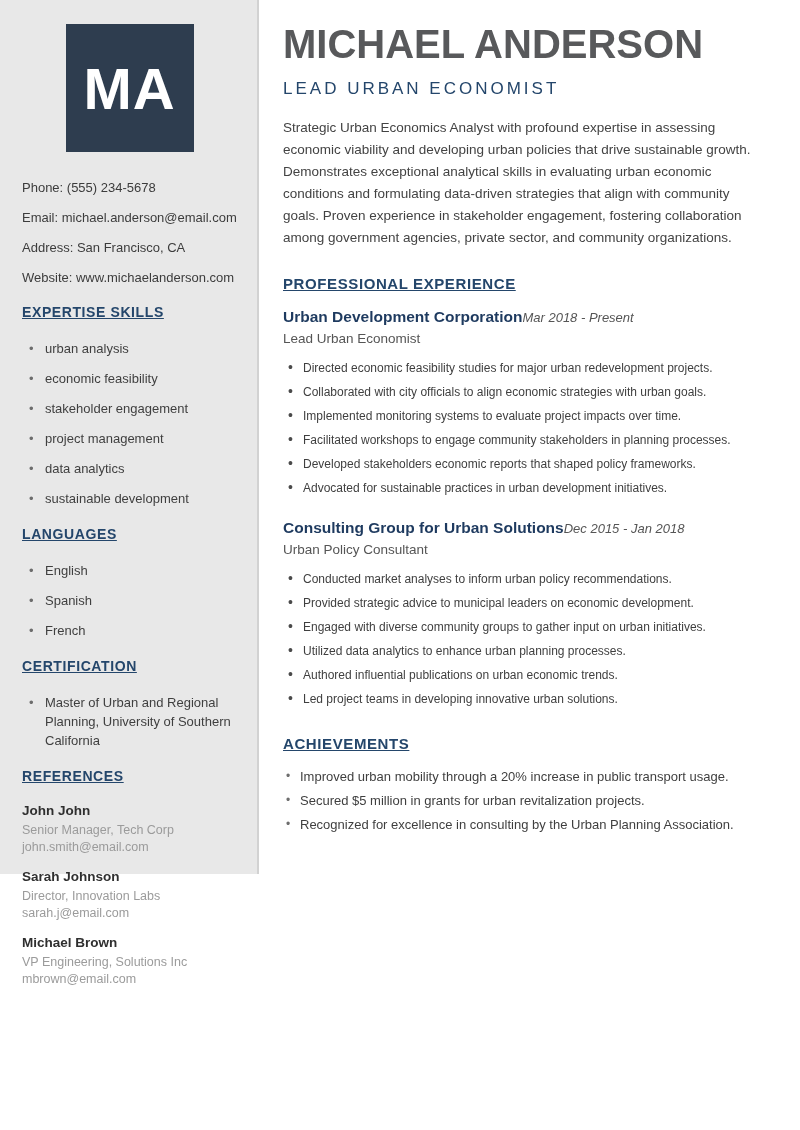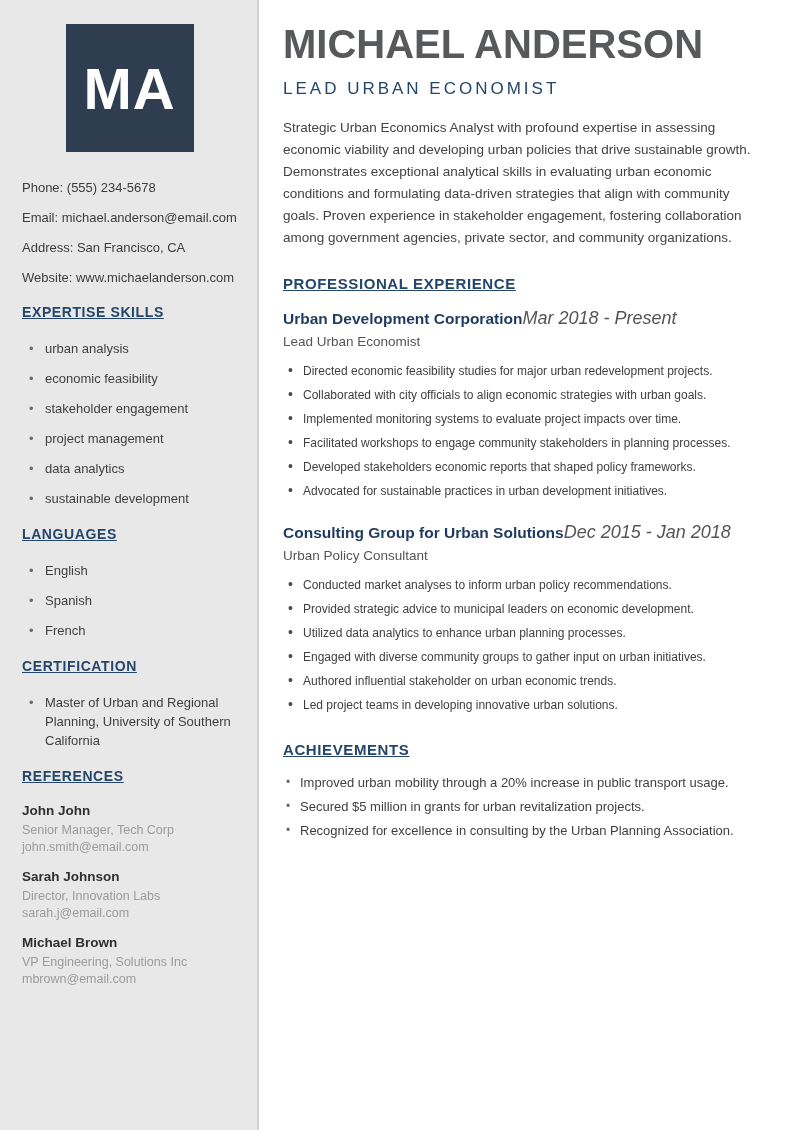--- a/index.html
+++ b/index.html
@@ -14,21 +14,21 @@
   html,body{width:800px;}
   body{
     width:800px;height:1130px;overflow:hidden;
     font-family:"Liberation Sans", sans-serif;
     background:#fff;color:var(--body-text);
   }
   .page{display:flex;width:800px;height:1130px;}
 
   
   .sidebar{
-    width:259px;flex-shrink:0;height:1130px;
+    width:259px;flex-shrink:0;height:874px;
     background:var(--sidebar-bg);
     border-right:2px solid #d2d2d2;
     padding:24px 20px 0 22px;
   }
   .monogram{
     width:128px;height:128px;background:var(--box);
     margin:0 auto;display:flex;align-items:center;justify-content:center;
   }
   .monogram span{
     color:#fff;font-size:58px;font-weight:600;letter-spacing:1px;
@@ -66,21 +66,21 @@
   .summary{
     margin-top:18px;font-size:13.5px;color:#434343;line-height:22px;
   }
   .main-heading{
     margin-top:26px;margin-bottom:16px;
     font-size:15px;font-weight:bold;color:var(--accent);
     text-decoration:underline;letter-spacing:.6px;
   }
   .job-head{display:flex;align-items:baseline;}
   .company{font-size:15.5px;font-weight:bold;color:#1e3a5f;}
-  .dates{font-size:18px;font-style:italic;color:#555;white-space:nowrap;}
+  .dates{font-size:13px;font-style:italic;color:#555;white-space:nowrap;}
   .role{margin-top:5px;font-size:13.5px;color:#555;}
   .bullets{list-style:none;margin-top:13px;margin-bottom:21px;}
   .bullets li{
     position:relative;padding-left:20px;margin-bottom:5px;
     font-size:12px;color:var(--body-text);line-height:19px;
   }
   .bullets li::before{
     content:"•";position:absolute;left:5px;top:-1px;color:#4a4a4a;font-size:14px;
   }
   .achievements{list-style:none;margin-top:14px;}
@@ -183,23 +183,23 @@
     <section>
       <div class="job-head">
         <span class="company">Consulting Group for Urban Solutions</span>
         <span class="dates">Dec 2015 - Jan 2018</span>
       </div>
       <div class="role">Urban Policy Consultant</div>
       <ul class="bullets">
 
       <li>Conducted market analyses to inform urban policy recommendations.</li>
           <li>Provided strategic advice to municipal leaders on economic development.</li>
+          <li>Engaged with diverse community groups to gather input on urban initiatives.</li>
           <li>Utilized data analytics to enhance urban planning processes.</li>
-          <li>Engaged with diverse community groups to gather input on urban initiatives.</li>
-          <li>Authored influential stakeholder on urban economic trends.</li>
+          <li>Authored influential publications on urban economic trends.</li>
           <li>Led project teams in developing innovative urban solutions.</li>
         </ul>
     </section>
 
     <div class="main-heading">ACHIEVEMENTS</div>
     <ul class="achievements">
 
     <li>Improved urban mobility through a 20% increase in public transport usage.</li>
         <li>Secured $5 million in grants for urban revitalization projects.</li>
         <li>Recognized for excellence in consulting by the Urban Planning Association.</li>

